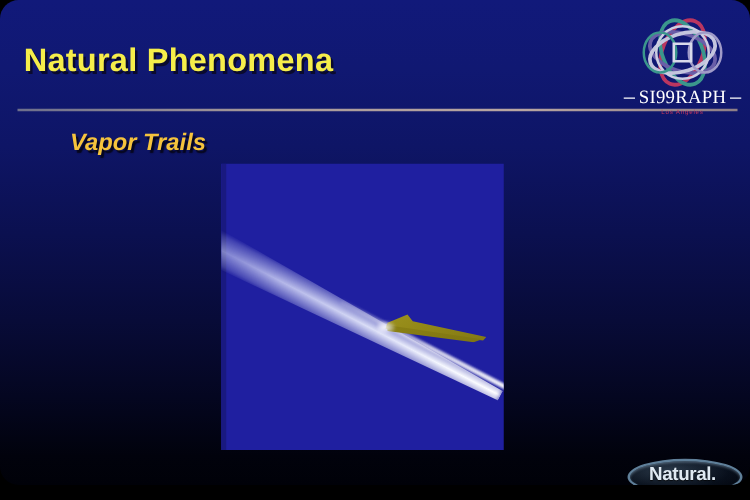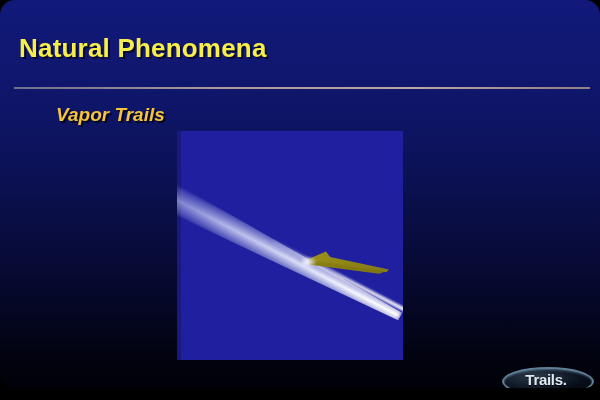--- a/index.html
+++ b/index.html
@@ -246,19 +246,37 @@
       <div class="body"></div>
     </div>
     <div class="trail-core"></div>
     <div class="aircraft">
       <div class="wing-upper"></div>
       <div class="wing-lower"></div>
       <div class="nose-glow"></div>
     </div>
   </div>
 
+  <div id="siggraph-logo">
+    <svg class="rings" width="96" height="62" viewBox="0 0 96 62">
+      <g fill="none" stroke-width="3" opacity="0.95">
+        <ellipse cx="48" cy="30" rx="16" ry="27" stroke="#c4385f" transform="rotate(22 48 30)"></ellipse>
+        <ellipse cx="48" cy="30" rx="16" ry="27" stroke="#3f9e8e" transform="rotate(-22 48 30)"></ellipse>
+        <ellipse cx="48" cy="30" rx="27" ry="15" stroke="#6f63ab" transform="rotate(18 48 30)"></ellipse>
+        <ellipse cx="48" cy="30" rx="27" ry="15" stroke="#cfcfe4" transform="rotate(-18 48 30)"></ellipse>
+        <ellipse cx="48" cy="30" rx="21" ry="21" stroke="#d8d8e8" stroke-width="2"></ellipse>
+        <ellipse cx="30" cy="30" rx="13" ry="16" stroke="#3f9e8e" stroke-width="2"></ellipse>
+        <ellipse cx="66" cy="30" rx="13" ry="16" stroke="#a9a3cd" stroke-width="2"></ellipse>
+        <rect x="41" y="23" width="14" height="14" stroke="#e4e4f2" stroke-width="2"></rect>
+      </g>
+    </svg>
+    <div class="sig-dash-l"></div>
+    <div id="sig-wordmark">SI99RAPH</div>
+    <div class="sig-dash-r"></div>
+    <div id="sig-city">Los Angeles</div>
+  </div>
 
   <div id="opengl-logo">
     <div class="oval"></div>
-    <div id="opengl-text">Trails.</div>
+    <div id="opengl-text">Natural.</div>
   </div>
 
 </div>
 
 </body></html>

